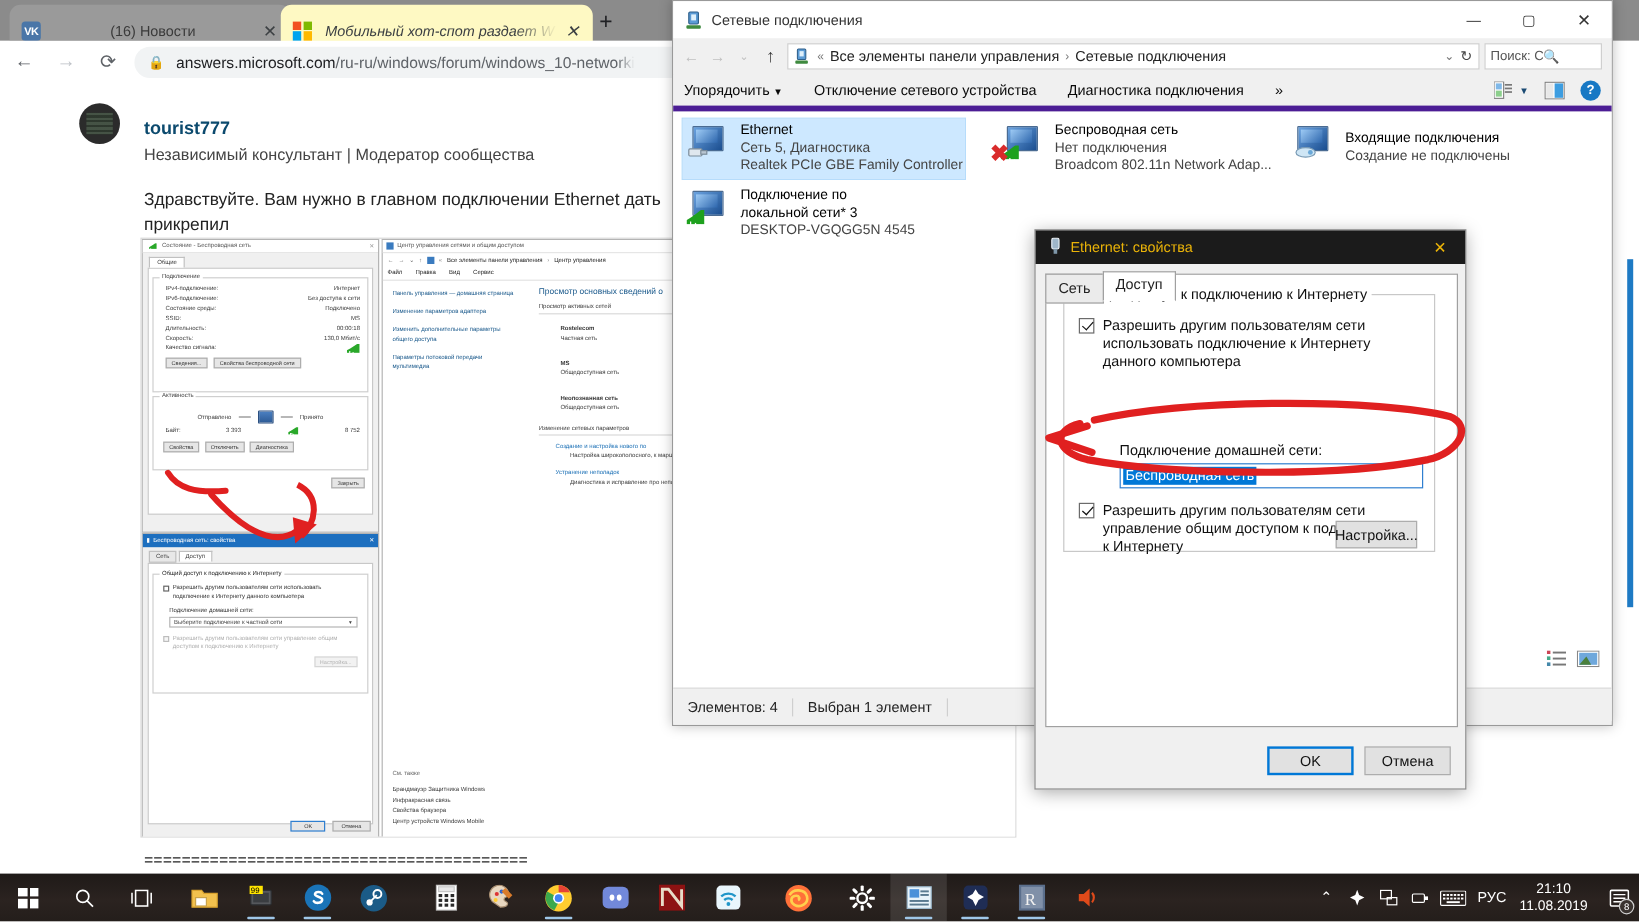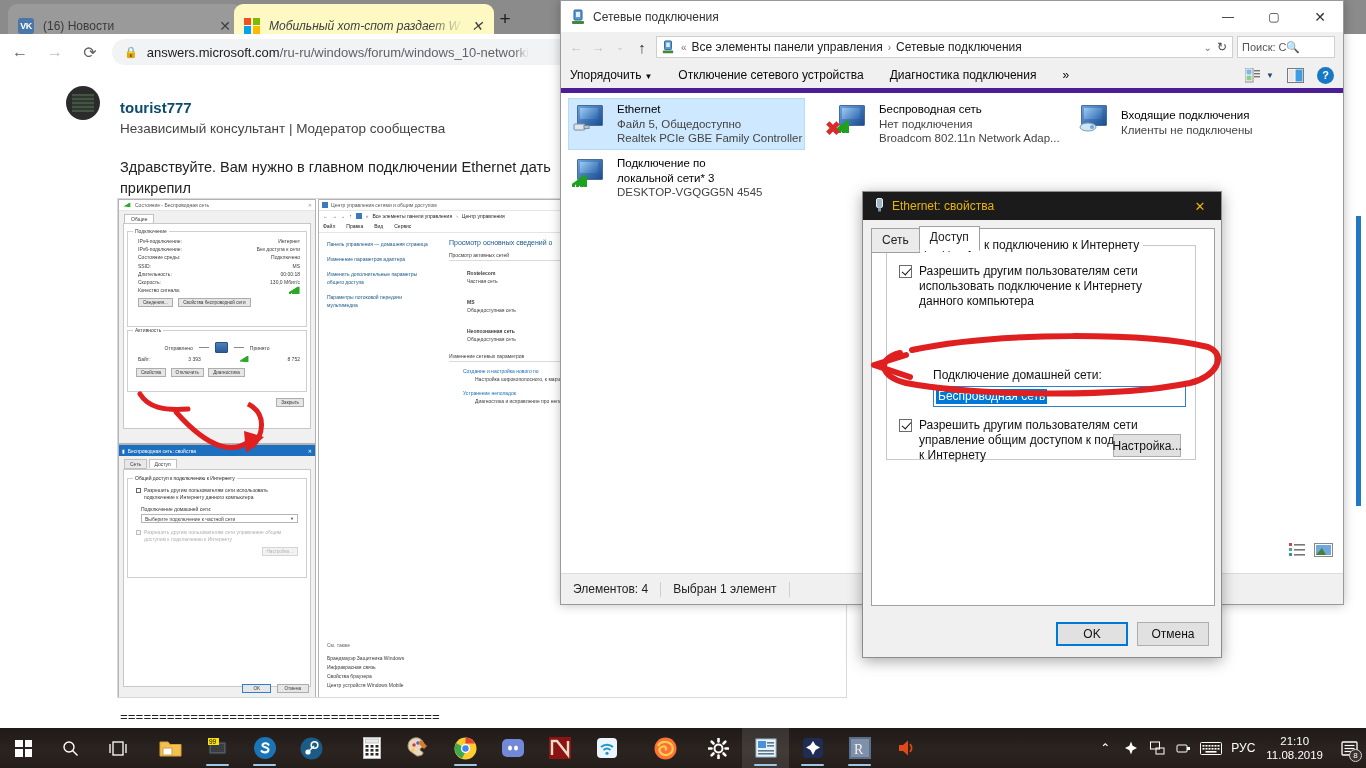--- a/index.html
+++ b/index.html
@@ -14,21 +14,21 @@
   #browser { position:absolute; left:0; top:0; width:1366px; height:728px; background:#fff; }
   .chrome-tabstrip { position:absolute; left:0; top:0; width:1366px; height:34px; background:#8b8b8b; }
   .tab { position:absolute; top:4px; height:43px; border-radius:9px 9px 0 0; display:flex; align-items:center; padding:0 8px 0 10px; }
   .tab.inactive { background:#9a9a9a; }
   .tab.active { background:#fef9c3;font-style:italic; }
   .tab-fav { width:16px; height:16px; flex:none; margin-right:9px; position:relative; }
   .fav-vk { background:#4a76a8; border-radius:3px; color:#fff; font-size:9px; font-weight:bold;
             display:flex; align-items:center; justify-content:center; letter-spacing:-0.5px;}
   .fav-ms { display:grid; grid-template-columns:1fr 1fr; grid-template-rows:1fr 1fr; gap:1.5px; }
   .fav-ms i { display:block; }
-  .tab-title { font-size:12px; white-space:nowrap; overflow:hidden; flex:1; }
+  .tab-title { font-size:12px; white-space:nowrap; overflow:hidden; flex:1;text-align:center; }
   .tab.inactive .tab-title { color:#3a3a3a; }
   .tab.active .tab-title { color:#3c4043; -webkit-mask-image:linear-gradient(to right,#000 82%,transparent 100%);
                            mask-image:linear-gradient(to right,#000 82%,transparent 100%); }
   .tab-close { width:18px; height:18px; flex:none; display:flex; align-items:center; justify-content:center;
                font-size:14px; color:#3c4043; margin-left:4px; }
   .newtab { position:absolute; left:492px; top:8px; width:26px; height:22px; display:flex;
             align-items:center; justify-content:center; color:#202124; font-size:19px; font-weight:300; }
 
   .chrome-toolbar { position:absolute; left:0; top:34px; width:1366px; height:36px; background:#fff;
                     display:flex; align-items:center; }
@@ -484,21 +484,21 @@
           </span>
         <span class="plugicon">
           <svg width="20" height="14" viewBox="0 0 20 14">
               <rect x="3" y="5" width="11" height="6" rx="1" fill="#dfe7ee" stroke="#7a8b99"></rect>
               <rect x="13" y="6.5" width="5" height="3" fill="#b9c6d2" stroke="#7a8b99"></rect>
             </svg>
         </span>
       </span>
       <span class="conn-txt">
         <div class="n1">Ethernet</div>
-        <div class="n2">Файл 5, Общедоступно</div>
+        <div class="n2">Сеть 5, Диагностика</div>
         <div class="n3">Realtek PCIe GBE Family Controller</div>
       </span>
     </div>
 
     <div class="conn" style="left:270px; top:6px; height:50px;">
       <span class="conn-ico">
         <span class="pcicon">
             <span class="scr"></span>
           </span>
         <span class="barsicon"></span>
@@ -518,21 +518,21 @@
           </span>
         <span class="plugicon" style="left:6px;">
           <svg width="20" height="14" viewBox="0 0 20 14">
               <ellipse cx="9" cy="8" rx="8" ry="4" fill="#cfe6f5" stroke="#7a9bb5"></ellipse>
               <circle cx="13" cy="8" r="2" fill="#6aa8d8"></circle>
             </svg>
         </span>
       </span>
       <span class="conn-txt" style="padding-top:9px;">
         <div class="n1">Входящие подключения</div>
-        <div class="n2">Клиенты не подключены</div>
+        <div class="n2">Создание не подключены</div>
       </span>
     </div>
 
     <div class="conn" style="left:8px; top:60px; height:50px;">
       <span class="conn-ico">
         <span class="pcicon">
             <span class="scr"></span>
           </span>
         <span class="barsicon"></span>
       </span>

